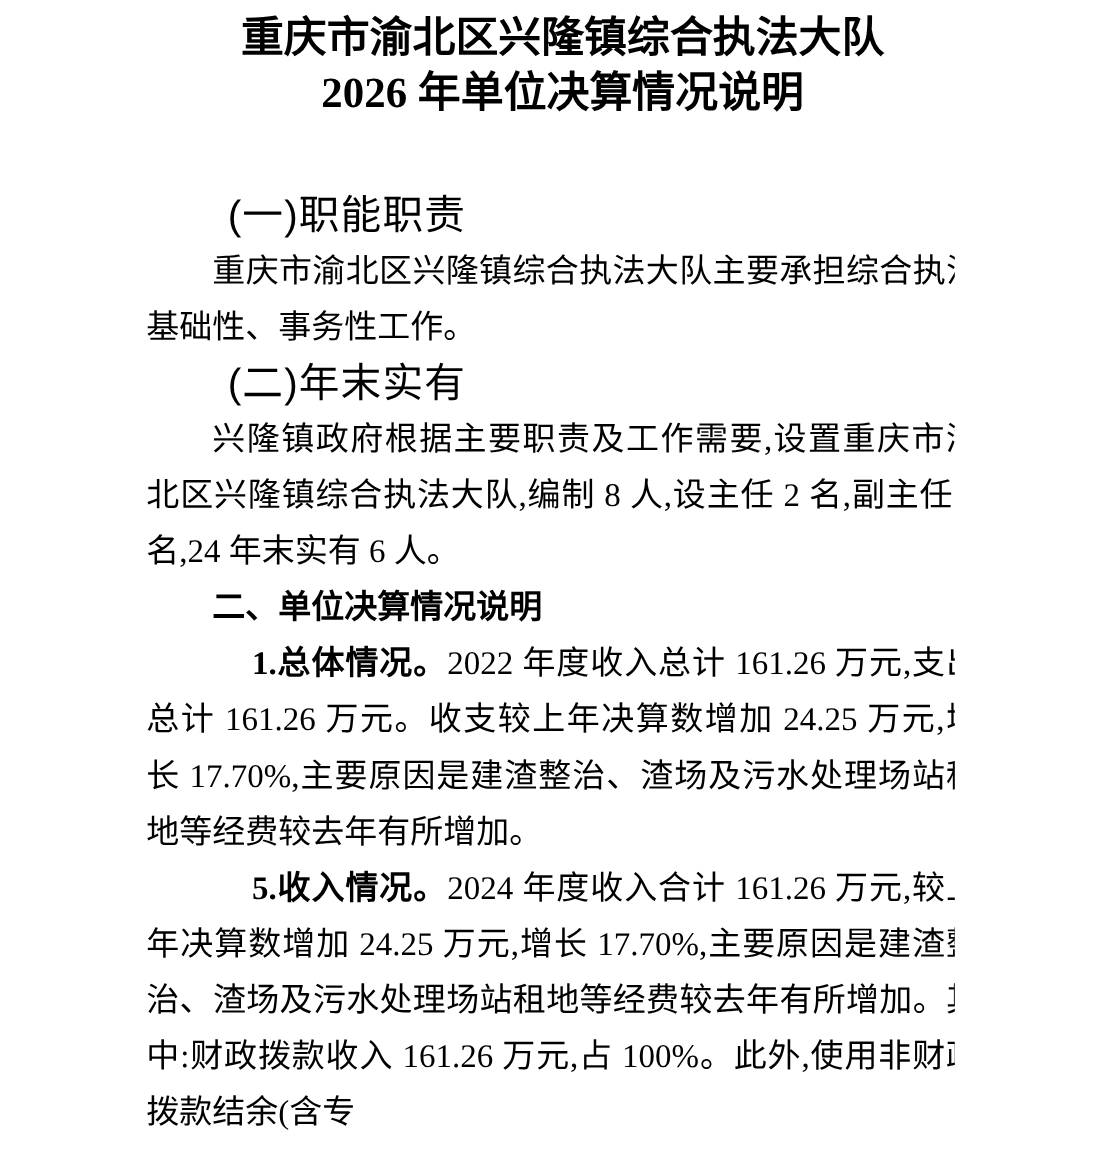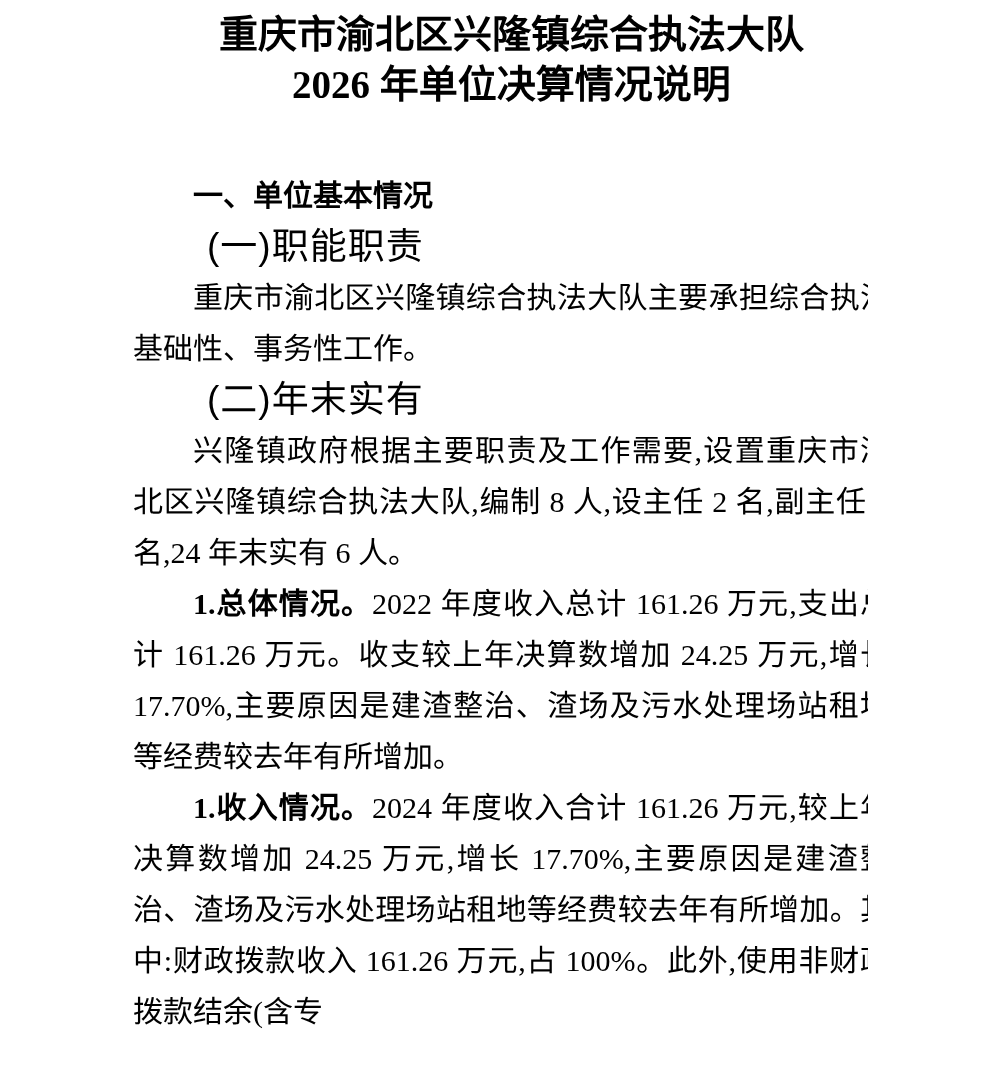--- a/index.html
+++ b/index.html
@@ -53,43 +53,44 @@
   }
   .para {
     font-size: 30px;
     line-height: 51px;
     text-indent: 2em;
     text-align: justify;
     margin: 0;
   }
   .para .lead {
     font-weight: bold;
+    margin-left: 36px;
   }
 </style>
 </head>
 <body>
 
 <div class="page">
   <div class="content">
 
     <h1 class="doc-title">
       <span class="t-line">重庆市渝北区兴隆镇综合执法大队</span>
       <span class="t-line">2026 年单位决算情况说明</span>
     </h1>
 
-    <p class="h1">一、单位基本情况</p>
 
     <p class="h2k">(一)职能职责</p>
 
     <p class="para">重庆市渝北区兴隆镇综合执法大队主要承担综合执法基础性、事务性工作。</p>
 
     <p class="h2k">(二)年末实有</p>
 
     <p class="para">兴隆镇政府根据主要职责及工作需要,设置重庆市渝北区兴隆镇综合执法大队,编制 8 人,设主任 2 名,副主任 1 名,24 年末实有 6 人。</p>
 
+    <p class="h1">二、单位决算情况说明</p>
 
 
     <p class="para"><span class="lead">1.总体情况。</span><span>2022 年度收入总计 161.26 万元,支出总计 161.26 万元。收支较上年决算数增加 24.25 万元,增长 17.70%,主要原因是建渣整治、渣场及污水处理场站租地等经费较去年有所增加。</span></p>
 
-    <p class="para"><span class="lead">1.收入情况。</span><span>2024 年度收入合计 161.26 万元,较上年决算数增加 24.25 万元,增长 17.70%,主要原因是建渣整治、渣场及污水处理场站租地等经费较去年有所增加。其中:财政拨款收入 161.26 万元,占 100%。此外,使用非财政拨款结余(含专</span></p>
+    <p class="para"><span class="lead">5.收入情况。</span><span>2024 年度收入合计 161.26 万元,较上年决算数增加 24.25 万元,增长 17.70%,主要原因是建渣整治、渣场及污水处理场站租地等经费较去年有所增加。其中:财政拨款收入 161.26 万元,占 100%。此外,使用非财政拨款结余(含专</span></p>
 
   </div>
 </div>
 
 </body></html>

